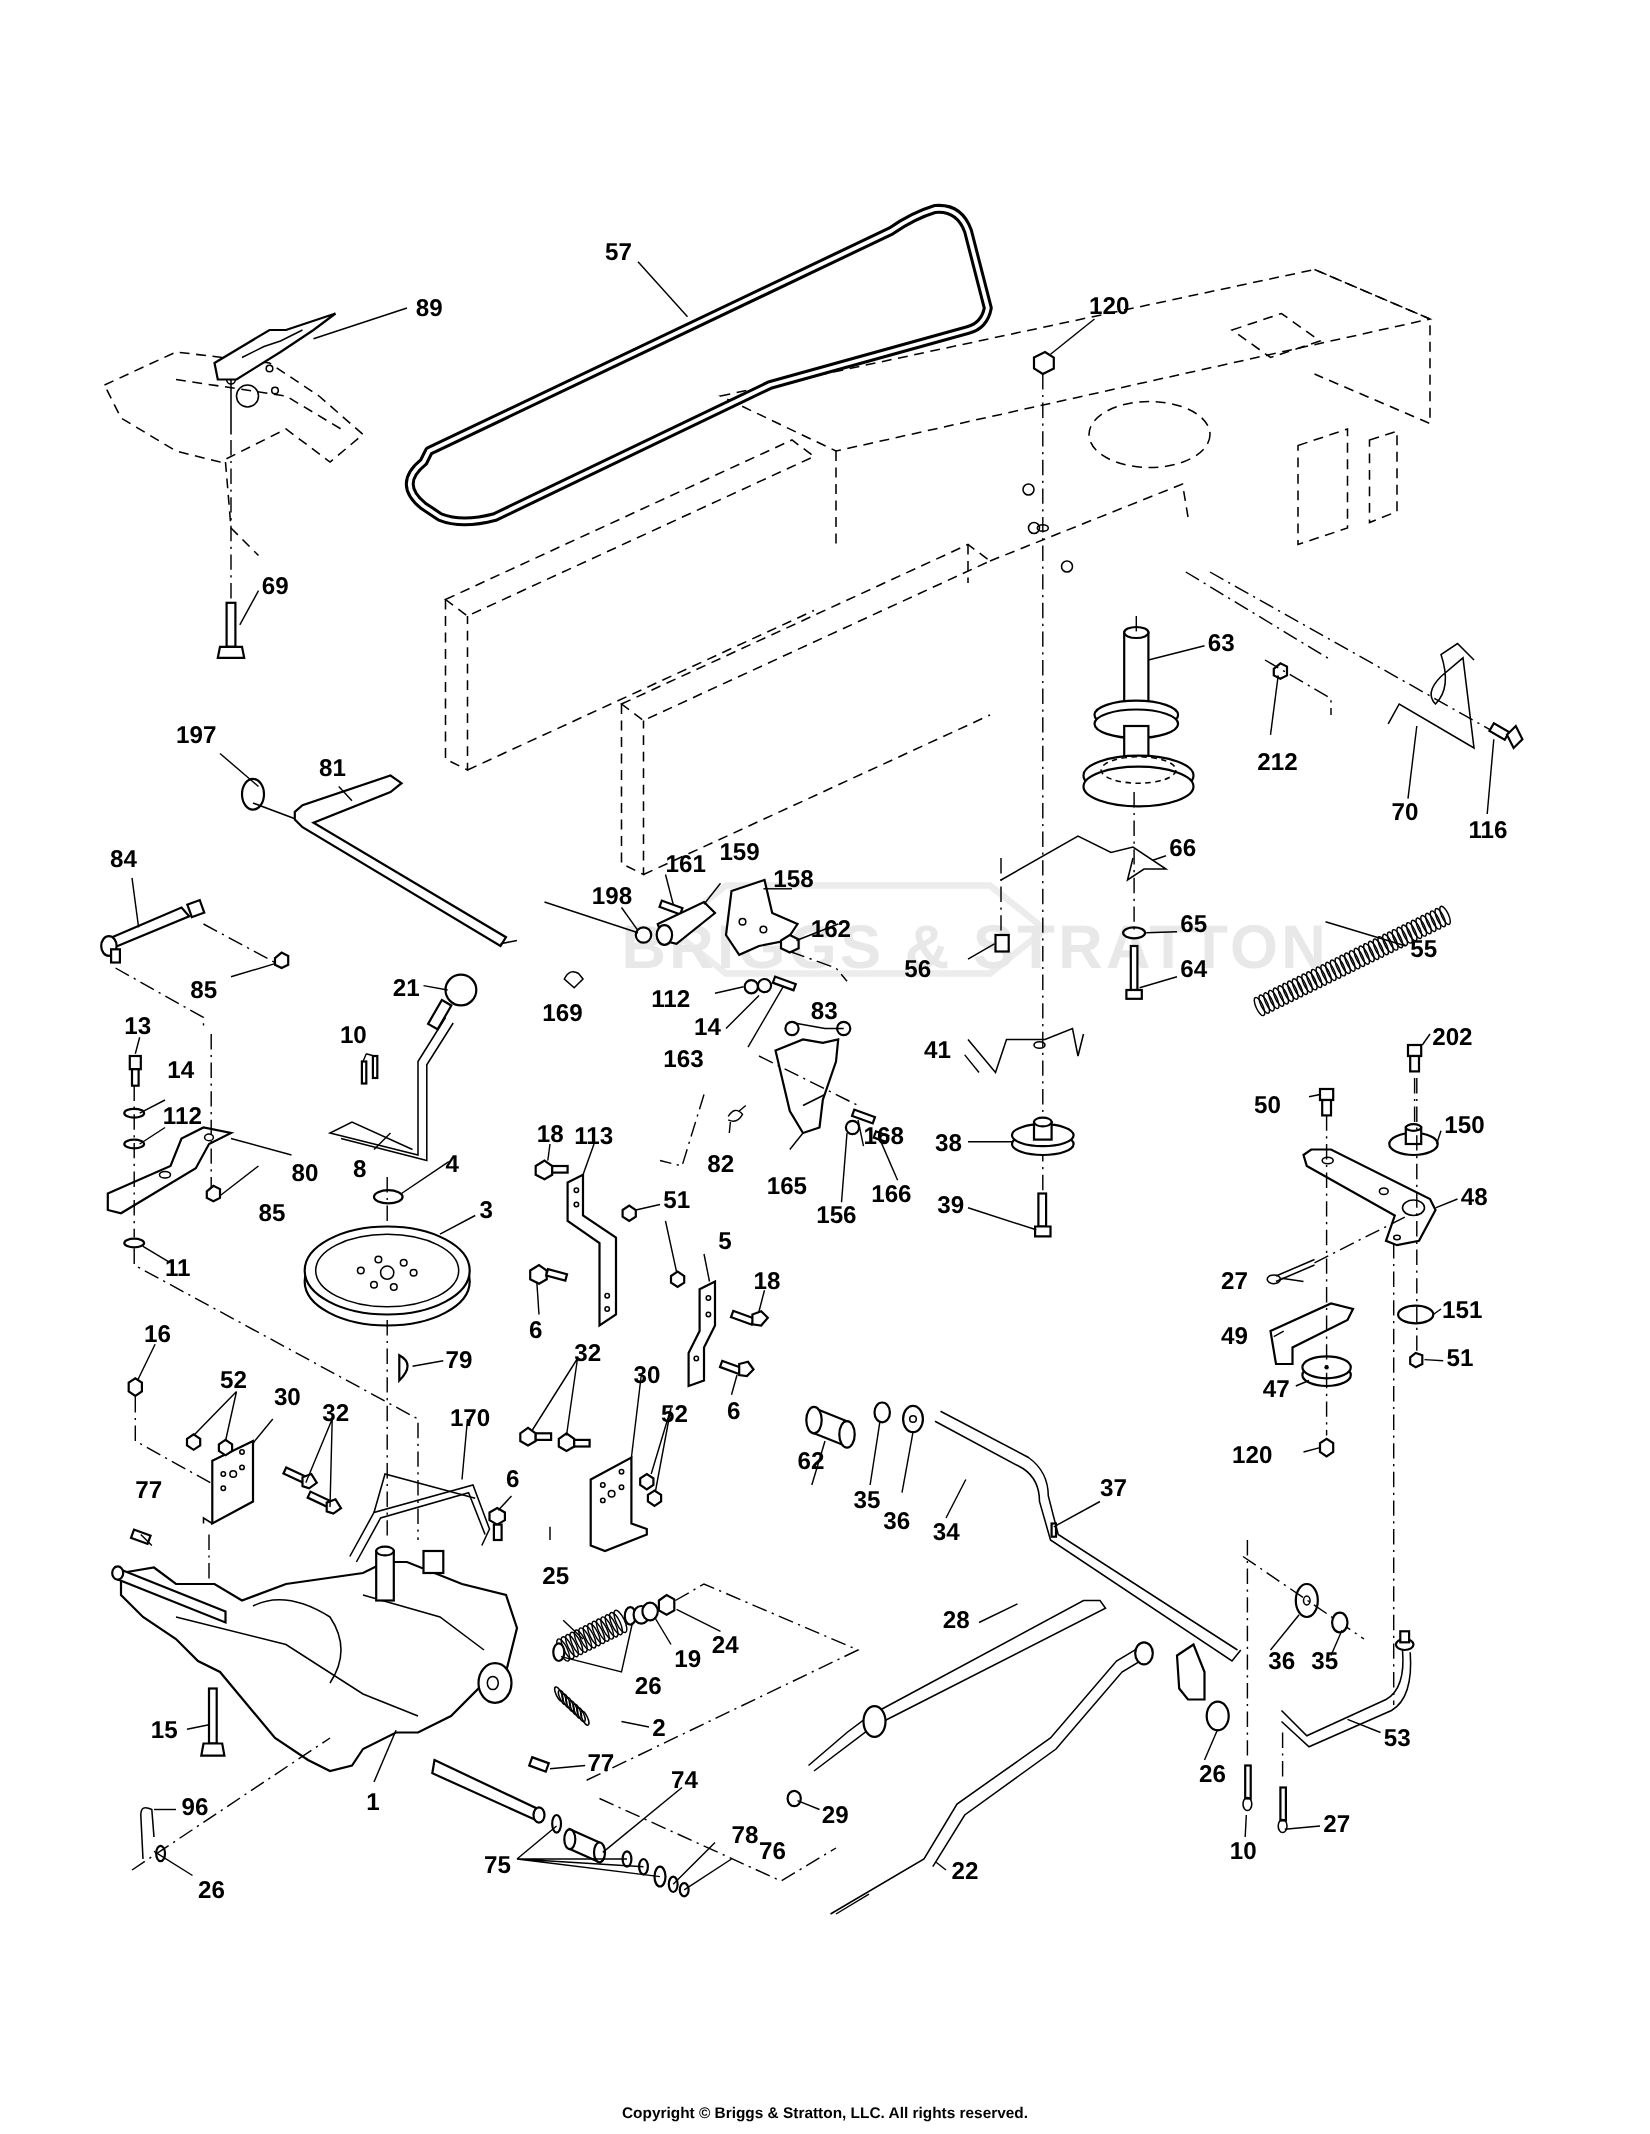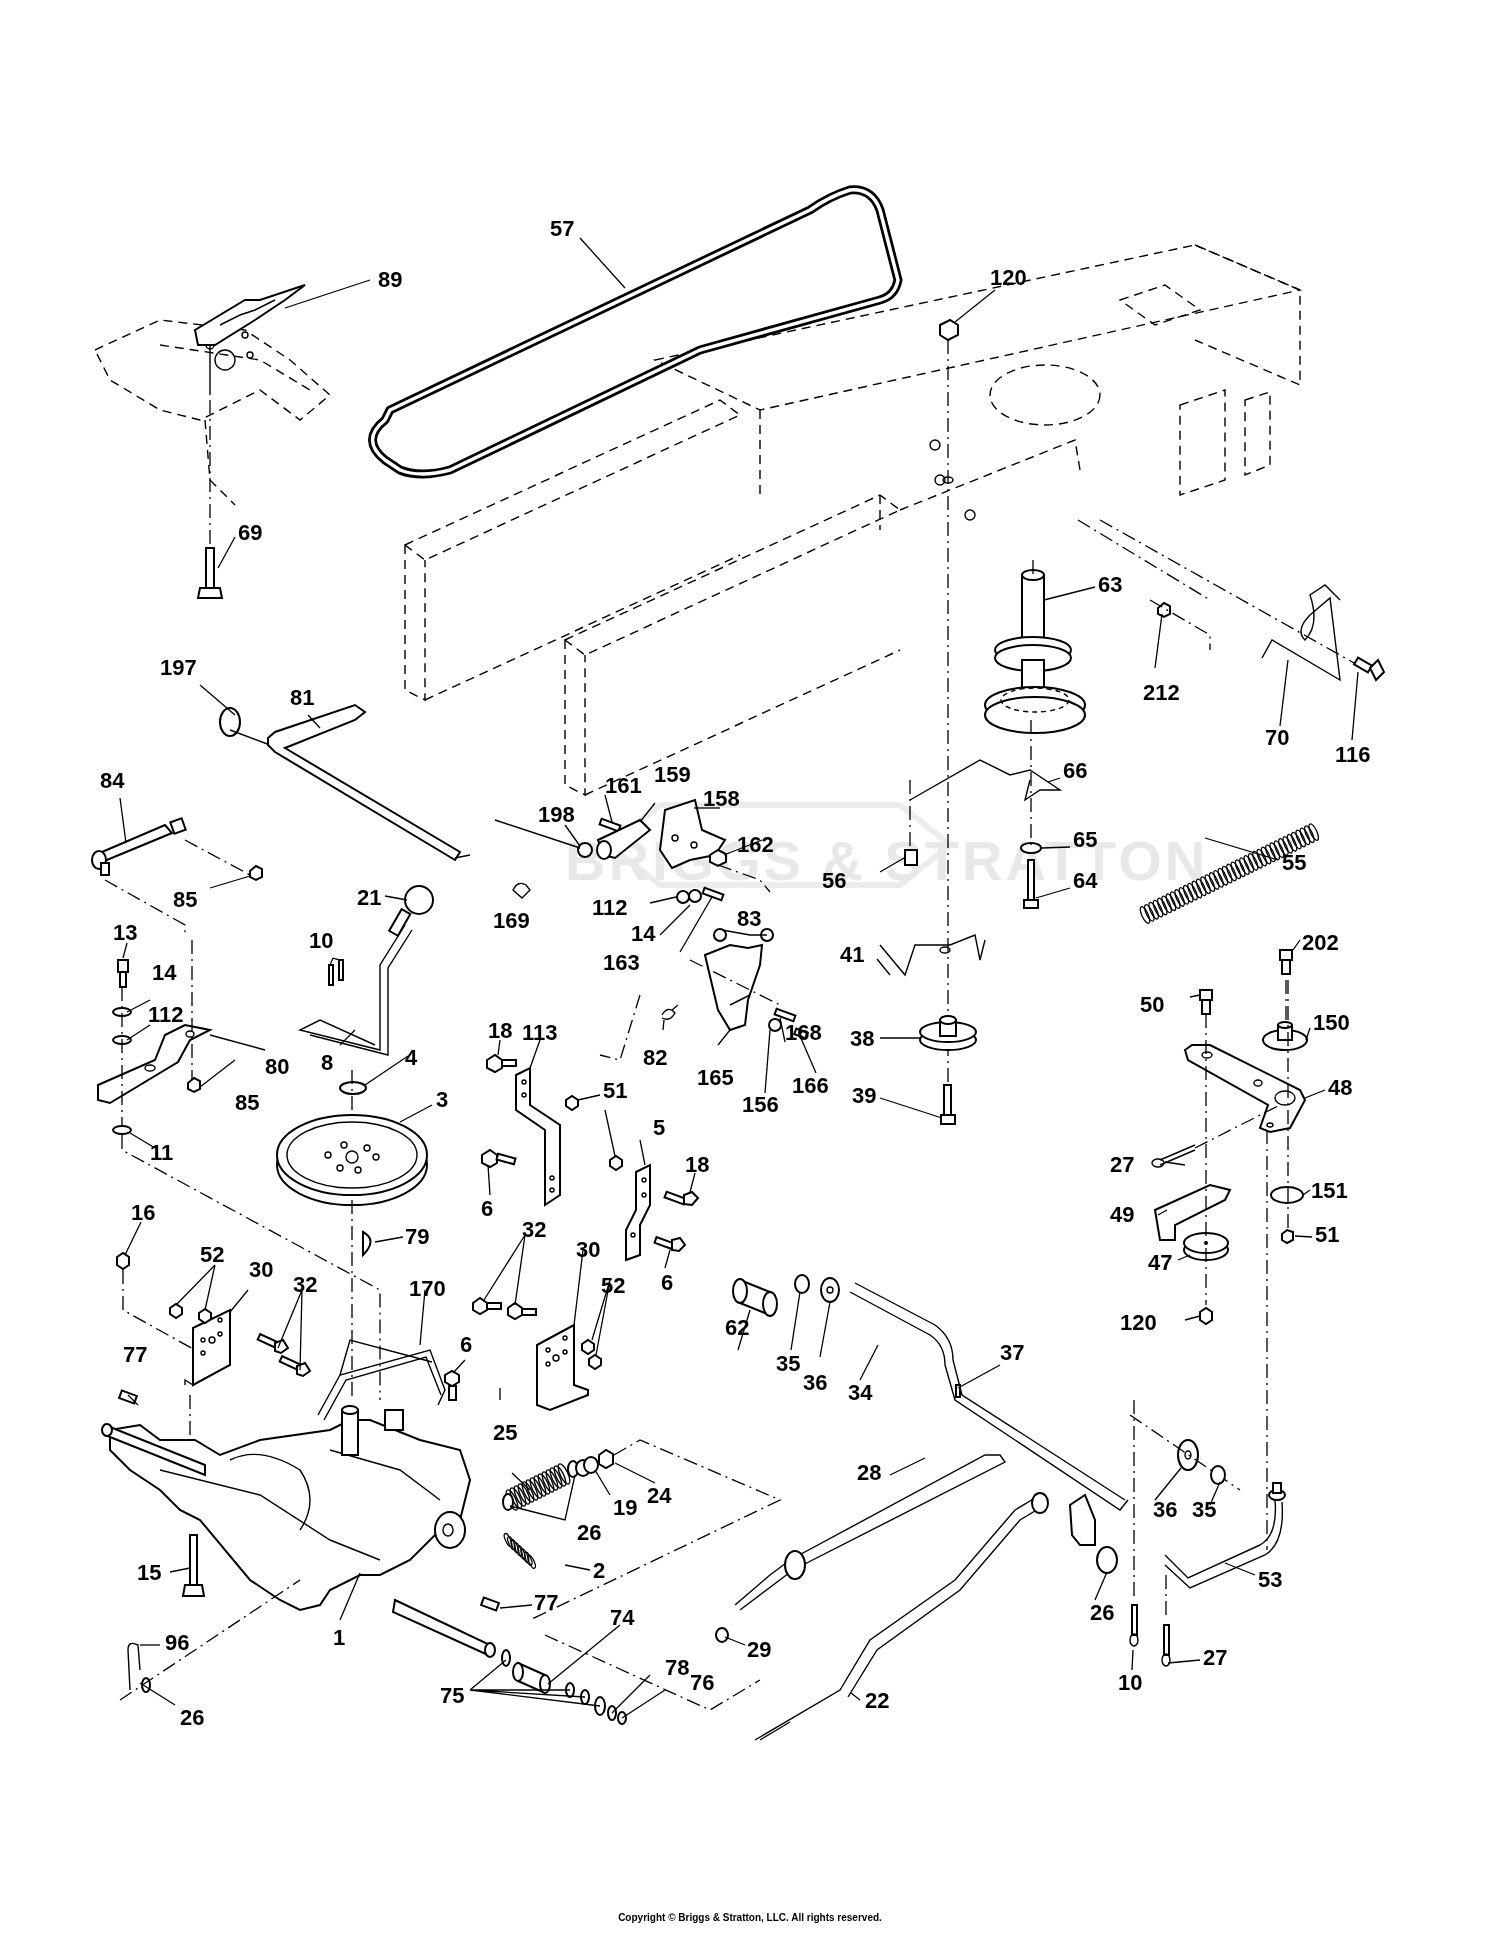--- a/index.html
+++ b/index.html
@@ -8,21 +8,21 @@
   .callout { font-family: "Liberation Sans", sans-serif; font-weight: bold; font-size: 22px; fill: #000; }
   .part { fill: #fff; stroke: #000; stroke-width: 2; }
   .thin { fill: none; stroke: #000; stroke-width: 1.4; }
   .leader { fill: none; stroke: #000; stroke-width: 1.3; }
   .dash { fill: none; stroke: #000; stroke-width: 1.4; stroke-dasharray: 9 6; }
   .dashdot { fill: none; stroke: #000; stroke-width: 1.3; stroke-dasharray: 14 5 2 5; }
   .belt { fill: none; stroke: #000; stroke-width: 9; stroke-linejoin: round; }
   .beltin { fill: none; stroke: #fff; stroke-width: 3.5; stroke-linejoin: round; }
   .spring { fill: none; stroke: #000; stroke-width: 1.3; }
   .watermark-text { font-family: "Liberation Sans", sans-serif; font-weight: bold; font-size: 56px; fill: #e8e8e8; letter-spacing: 3px; }
-  #copyright { position: absolute; left: 0; width: 1500px; top: 1912px; text-align: center; font-family: "Liberation Sans", sans-serif; font-size: 10px; font-weight: bold; color: #000; }
+  #copyright { position: absolute; left: 0; width: 1500px; top: 1912px; text-align: center; font-family: "Liberation Sans", sans-serif; font-size: 14px; font-weight: bold; color: #000; }
 </style>
 </head>
 <body>
 
 <svg id="diagram" xmlns="http://www.w3.org/2000/svg" width="1500" height="1940" viewBox="0 0 1500 1940">
 
   <g>
     <polygon points="610,845 660,805 900,805 950,845 900,885 660,885" fill="none" stroke="#ececec" stroke-width="6"></polygon>
     <text class="watermark-text" x="565" y="880">BRIGGS &amp; STRATTON</text>
   </g>

